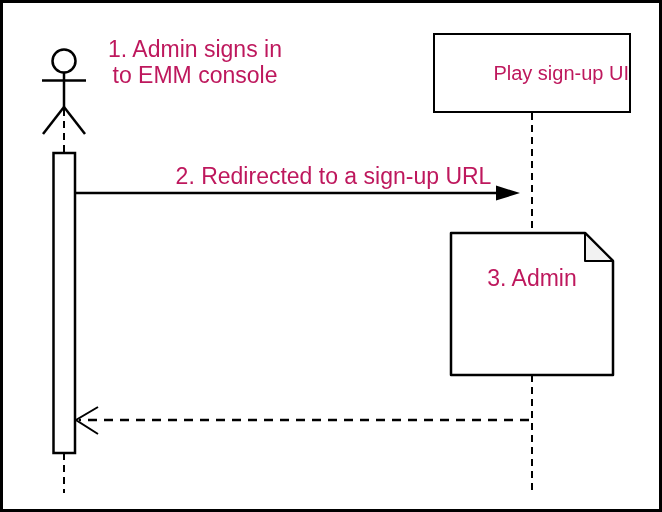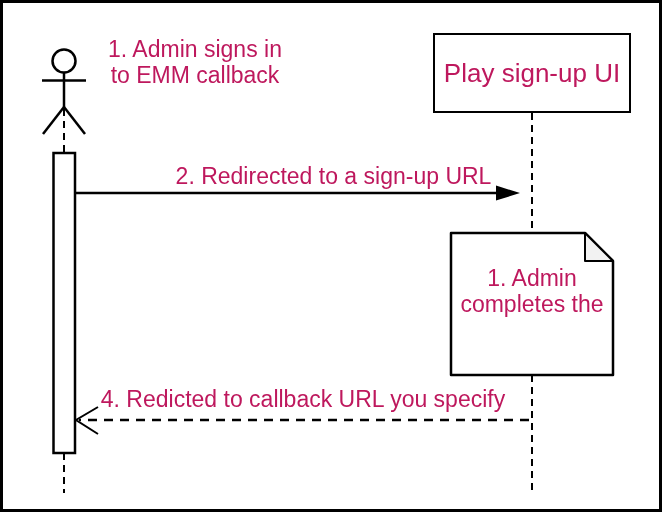--- a/index.html
+++ b/index.html
@@ -41,22 +41,22 @@
     position: absolute;
     left: 430px;
     top: 30px;
     width: 198px;
     height: 80px;
     box-sizing: border-box;
     border: 2px solid #000000;
     background: #ffffff;
     display: flex;
     align-items: center;
-    justify-content: center;
-    font-size: 26px;
+    justify-content: flex-end;
+    font-size: 20px;
     white-space: nowrap;
   }
   .step2 {
     left: 72px;
     top: 160px;
     width: 445px;
     margin-left: 36px;
   }
   .note-text {
     left: 448px;
@@ -107,29 +107,27 @@
     </g>
 
     <g>
       <line x1="526" y1="417" x2="76" y2="417" stroke="#000000" stroke-width="2.5" stroke-dasharray="9,7"></line>
       <polyline points="95,404 73,417 95,431" fill="none" stroke="#000000" stroke-width="2"></polyline>
     </g>
   </svg>
 
   <div class="label step1">
     <div>1. Admin signs in</div>
-    <div>to EMM callback</div>
+    <div>to EMM console</div>
   </div>
 
   <div class="participant">
     <span>Play sign-up UI</span>
   </div>
 
   <div class="label step2">2. Redirected to a sign-up URL</div>
 
   <div class="label note-text">
-    <div>1. Admin</div>
-    <div>completes the</div>
+    <div>3. Admin</div>
   </div>
 
-  <div class="label step4">4. Redicted to callback URL you specify</div>
 
 </div>
 
 </body></html>

